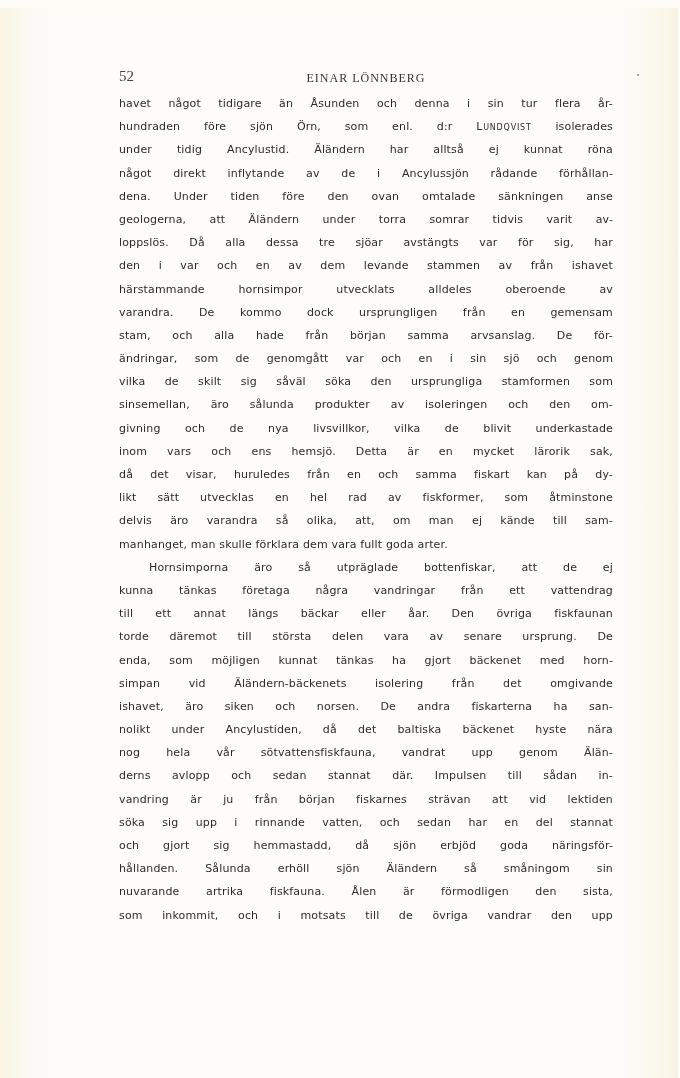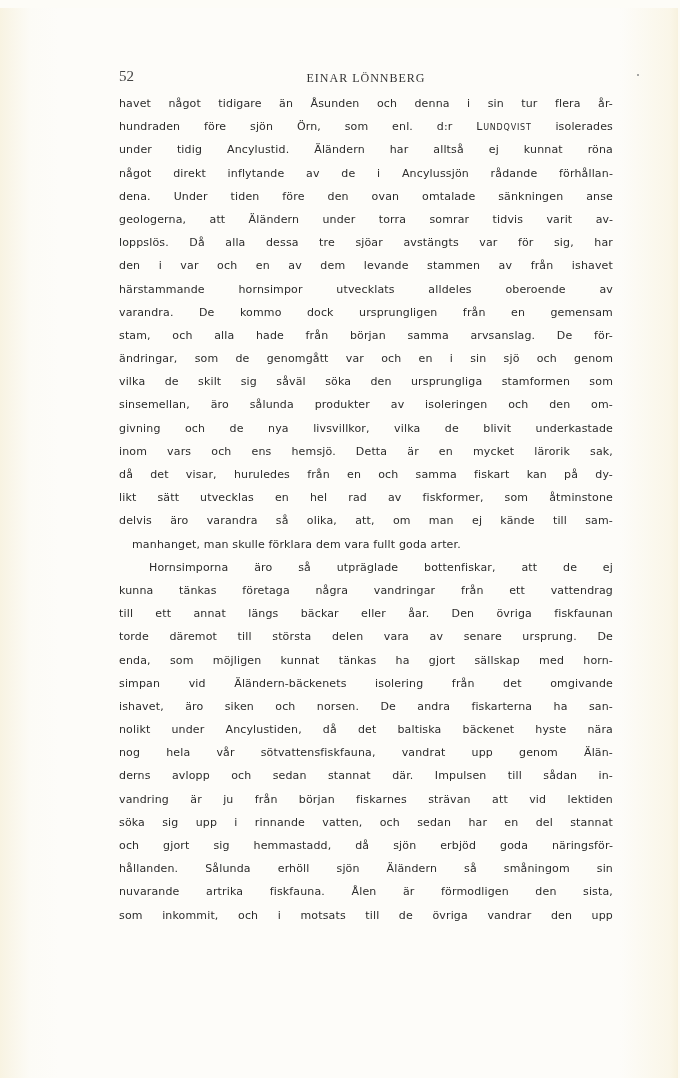--- a/index.html
+++ b/index.html
@@ -61,21 +61,20 @@
     font-family: "DejaVu Sans", sans-serif;
     font-size: 11px;
     text-align: justify;
     text-align-last: justify;
     white-space: nowrap;
     color: #2b2b2b;
     letter-spacing: 0.15px;
   }
   .line.last {
     text-align-last: left;
-    margin-left: 13px;
   }
   .line.indent {
     padding-left: 30px;
   }
   .smallcaps {
     font-variant: small-caps;
     letter-spacing: 0.8px;
   }
   .dot {
     position: absolute;
@@ -116,21 +115,21 @@
     <span class="line">givning och de nya livsvillkor, vilka de blivit underkastade</span>
     <span class="line">inom vars och ens hemsjö. Detta är en mycket lärorik sak,</span>
     <span class="line">då det visar, huruledes från en och samma fiskart kan på dy-</span>
     <span class="line">likt sätt utvecklas en hel rad av fiskformer, som åtminstone</span>
     <span class="line">delvis äro varandra så olika, att, om man ej kände till sam-</span>
     <span class="line last">manhanget, man skulle förklara dem vara fullt goda arter.</span>
     <span class="line indent">Hornsimporna äro så utpräglade bottenfiskar, att de ej</span>
     <span class="line">kunna tänkas företaga några vandringar från ett vattendrag</span>
     <span class="line">till ett annat längs bäckar eller åar. Den övriga fiskfaunan</span>
     <span class="line">torde däremot till största delen vara av senare ursprung. De</span>
-    <span class="line">enda, som möjligen kunnat tänkas ha gjort sällskap med horn-</span>
+    <span class="line">enda, som möjligen kunnat tänkas ha gjort bäckenet med horn-</span>
     <span class="line">simpan vid Äländern-bäckenets isolering från det omgivande</span>
     <span class="line">ishavet, äro siken och norsen. De andra fiskarterna ha san-</span>
     <span class="line">nolikt under Ancylustiden, då det baltiska bäckenet hyste nära</span>
     <span class="line">nog hela vår sötvattensfiskfauna, vandrat upp genom Älän-</span>
     <span class="line">derns avlopp och sedan stannat där. Impulsen till sådan in-</span>
     <span class="line">vandring är ju från början fiskarnes strävan att vid lektiden</span>
     <span class="line">söka sig upp i rinnande vatten, och sedan har en del stannat</span>
     <span class="line">och gjort sig hemmastadd, då sjön erbjöd goda näringsför-</span>
     <span class="line">hållanden. Sålunda erhöll sjön Äländern så småningom sin</span>
     <span class="line">nuvarande artrika fiskfauna. Ålen är förmodligen den sista,</span>

